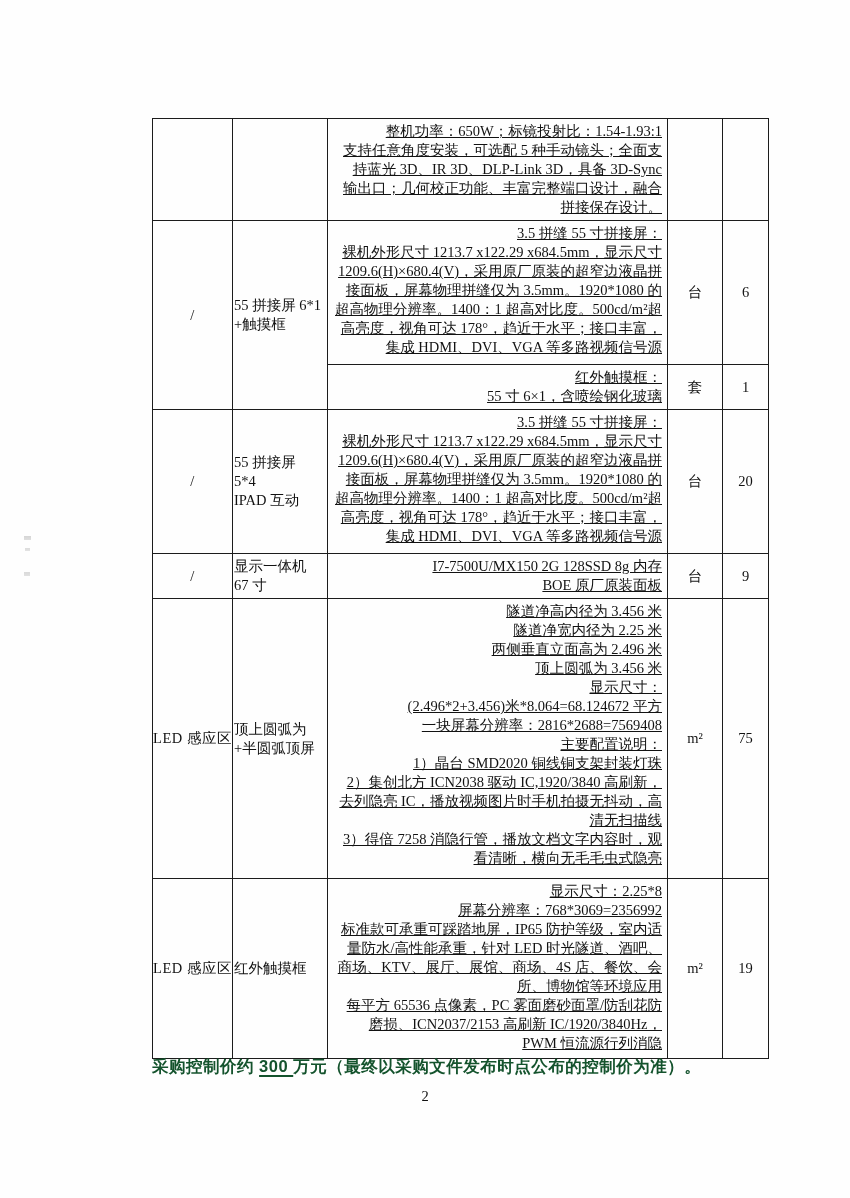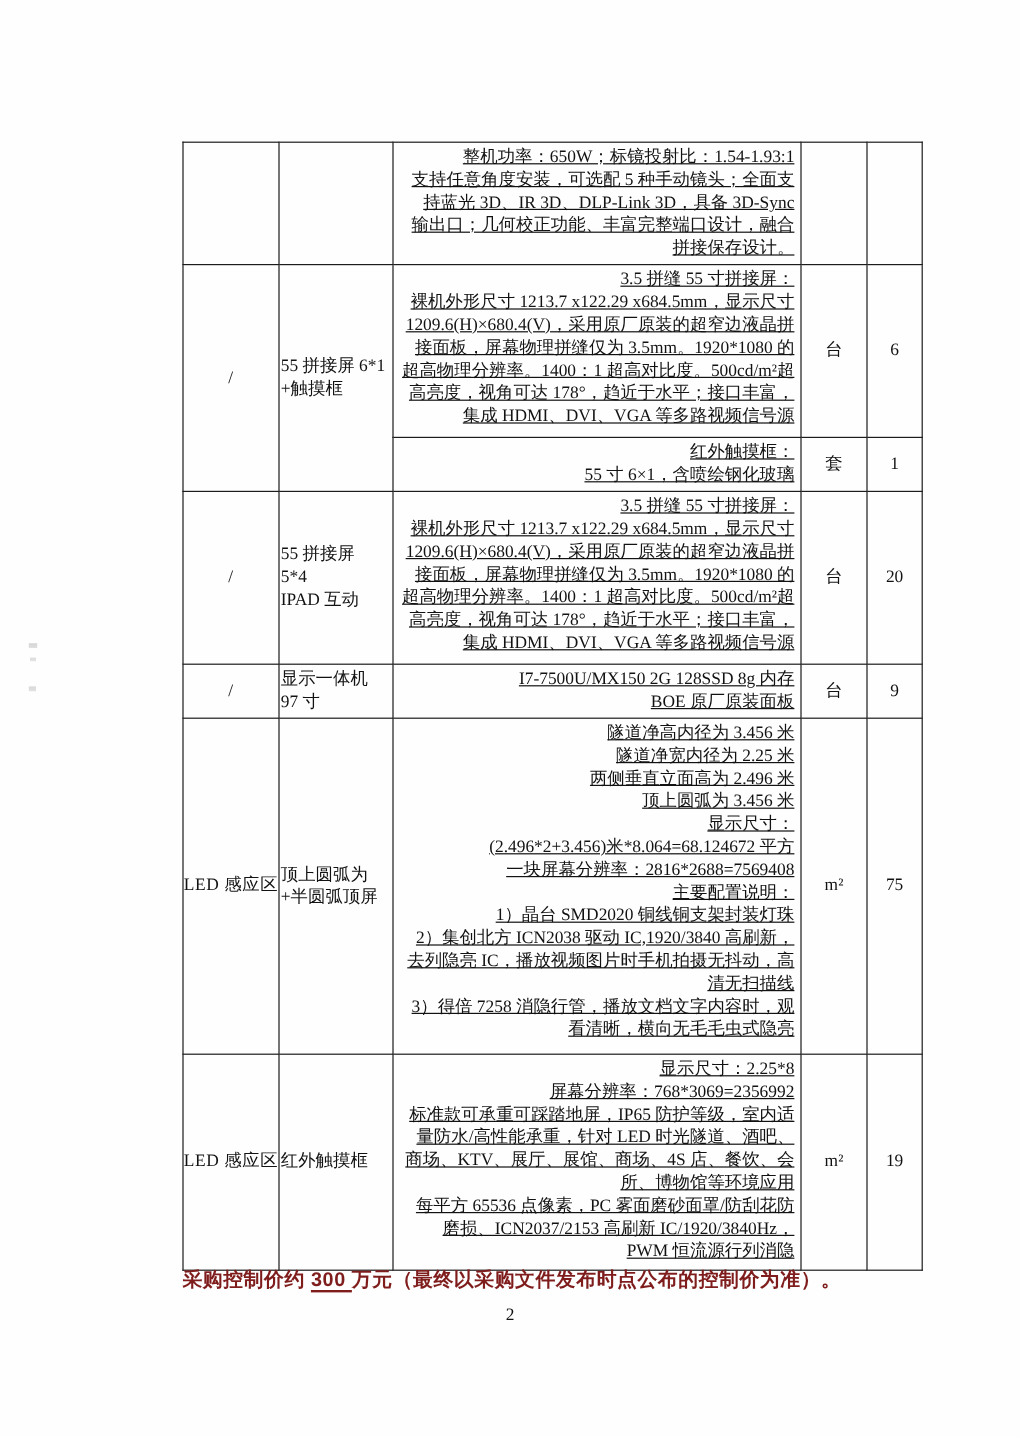--- a/index.html
+++ b/index.html
@@ -67,21 +67,21 @@
   }
   .footer-note {
     position: absolute;
     left: 152px;
     top: 1056px;
     width: 660px;
     font-family: "Liberation Sans", "DejaVu Sans", sans-serif;
     font-weight: bold;
     font-size: 16.5px;
     letter-spacing: 0.5px;
-    color: #7f1d1d;
+    color: #14532d;
   }
   .price-underline {
     text-decoration: underline;
     text-decoration-thickness: 1.5px;
     text-underline-offset: 3px;
   }
   .page-number {
     position: absolute;
     left: 0;
     top: 1088px;
@@ -136,21 +136,21 @@
 5*4
 IPAD 互动</td>
         <td class="spec-cell">3.5 拼缝 55 寸拼接屏：
 裸机外形尺寸 1213.7 x122.29 x684.5mm，显示尺寸 1209.6(H)×680.4(V)，采用原厂原装的超窄边液晶拼接面板，屏幕物理拼缝仅为 3.5mm。1920*1080 的超高物理分辨率。1400：1 超高对比度。500cd/m²超高亮度，视角可达 178°，趋近于水平；接口丰富，集成 HDMI、DVI、VGA 等多路视频信号源</td>
         <td class="unit-cell">台</td>
         <td class="qty-cell">20</td>
       </tr>
       <tr style="height:41px">
         <td class="category-cell">/</td>
         <td class="name-cell">显示一体机
-97 寸</td>
+67 寸</td>
         <td class="spec-cell">I7-7500U/MX150 2G 128SSD 8g 内存
 BOE 原厂原装面板</td>
         <td class="unit-cell">台</td>
         <td class="qty-cell">9</td>
       </tr>
       <tr style="height:280px">
         <td class="category-cell">LED 感应区</td>
         <td class="name-cell">顶上圆弧为+半圆弧顶屏</td>
         <td class="spec-cell">隧道净高内径为 3.456 米
 隧道净宽内径为 2.25 米

